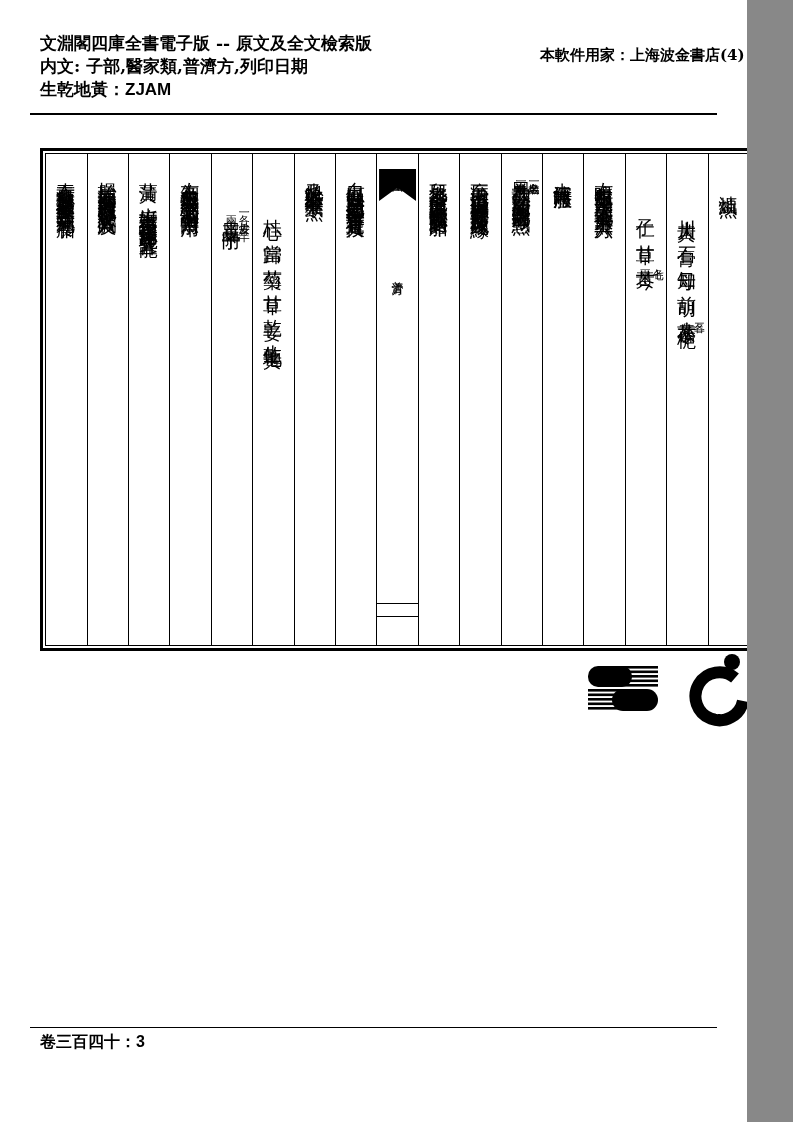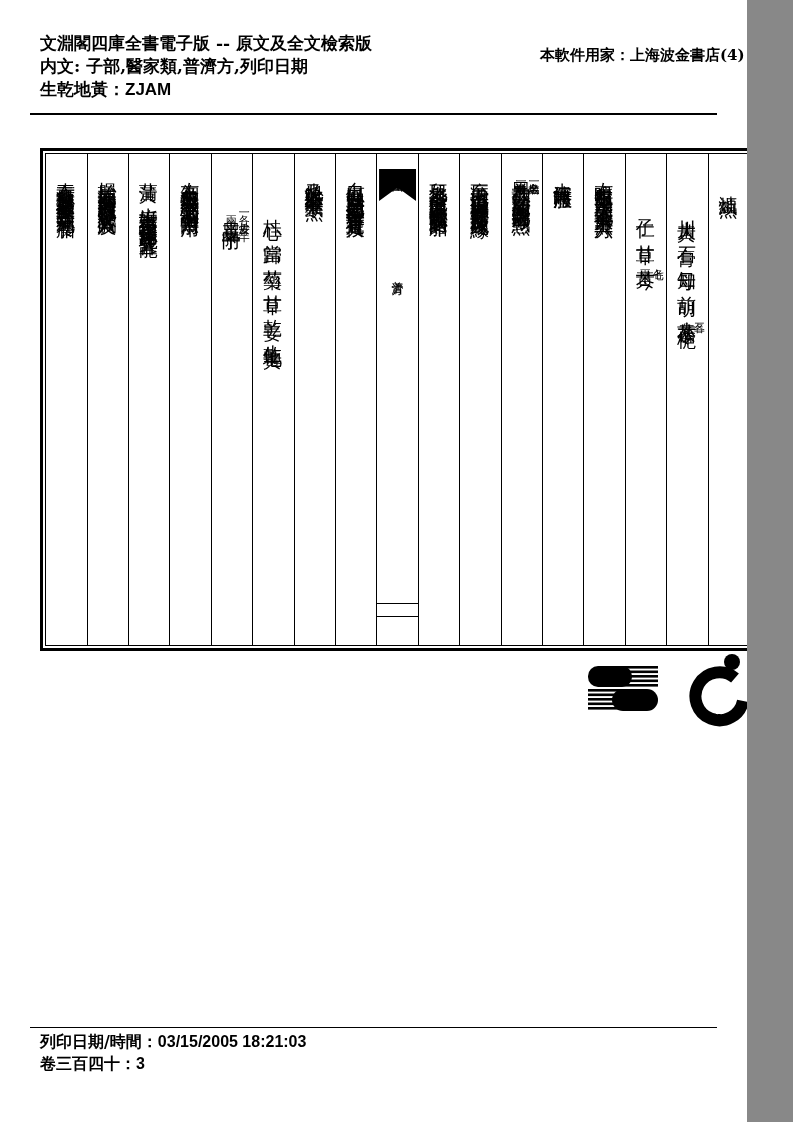--- a/index.html
+++ b/index.html
@@ -123,20 +123,17 @@
       <circle cx="47" cy="10" r="8" fill="#000"></circle>
       <path d="M50 26 A 24 24 0 1 0 58 49" stroke="#000" stroke-width="12" fill="none"></path>
       <path d="M14 58 Q 32 70 54 60" stroke="#000" stroke-width="5" fill="none" stroke-dasharray="3 2"></path>
     </svg>
   </div>
 
   <div class="rule rule-bottom"></div>
 
   <div class="footer">
     <div>
-      <span>列印日期/時間：</span><span class="latin">03/15/2005 18:21:03</span>
-    </div>
-    <div>
       <span>卷三百四十：</span><span class="latin">3</span>
     </div>
   </div>
 
 </div>
 
 </body></html>

